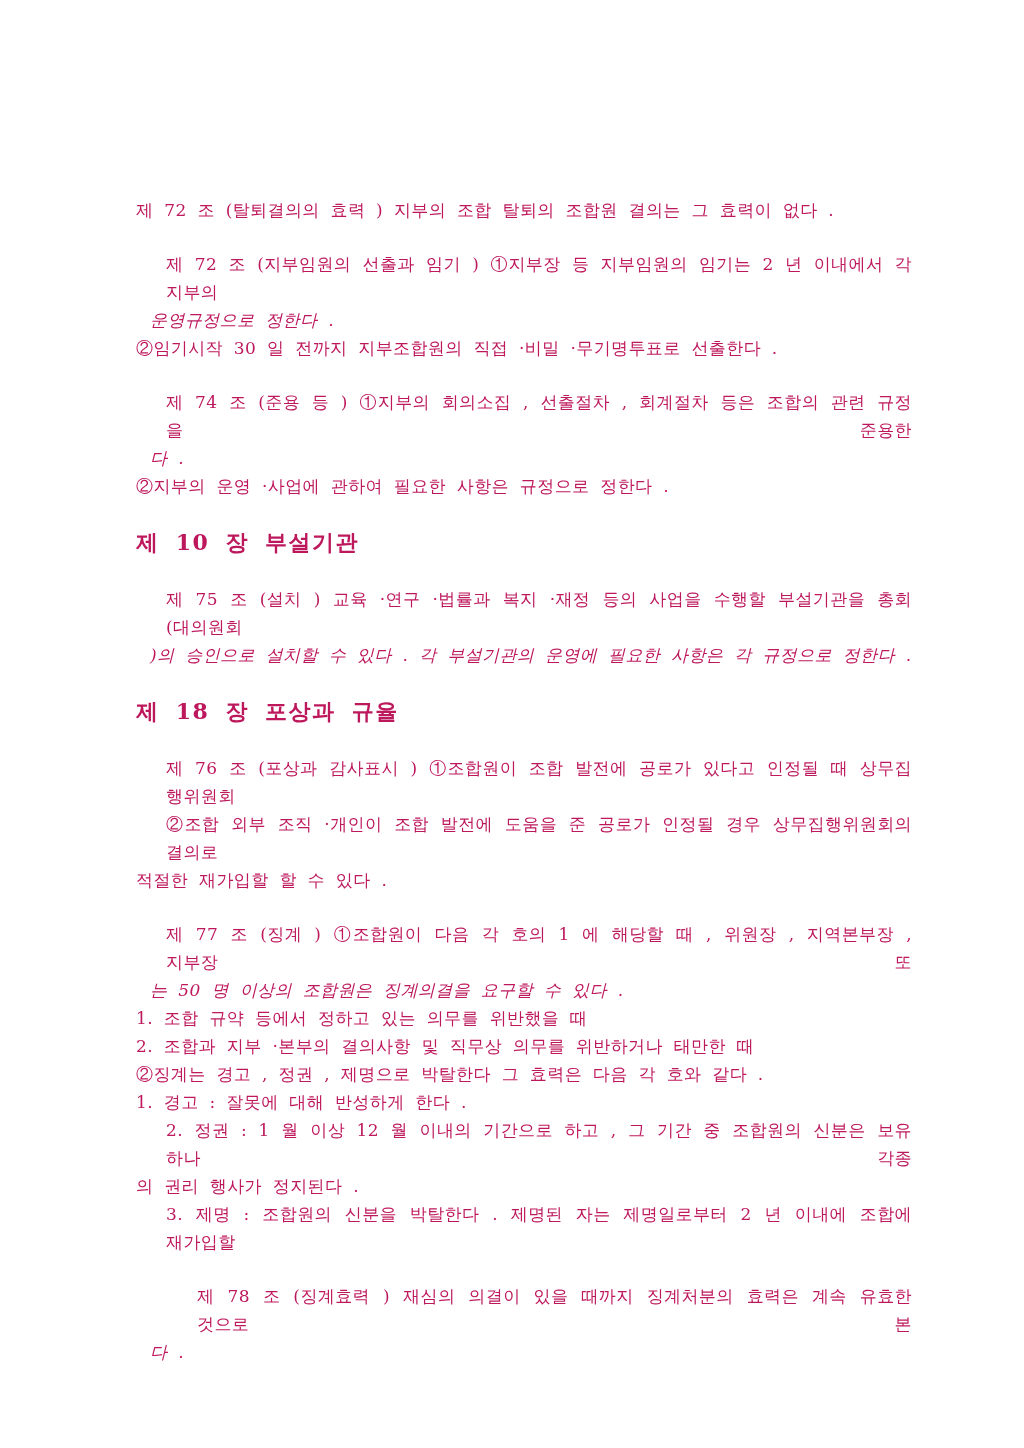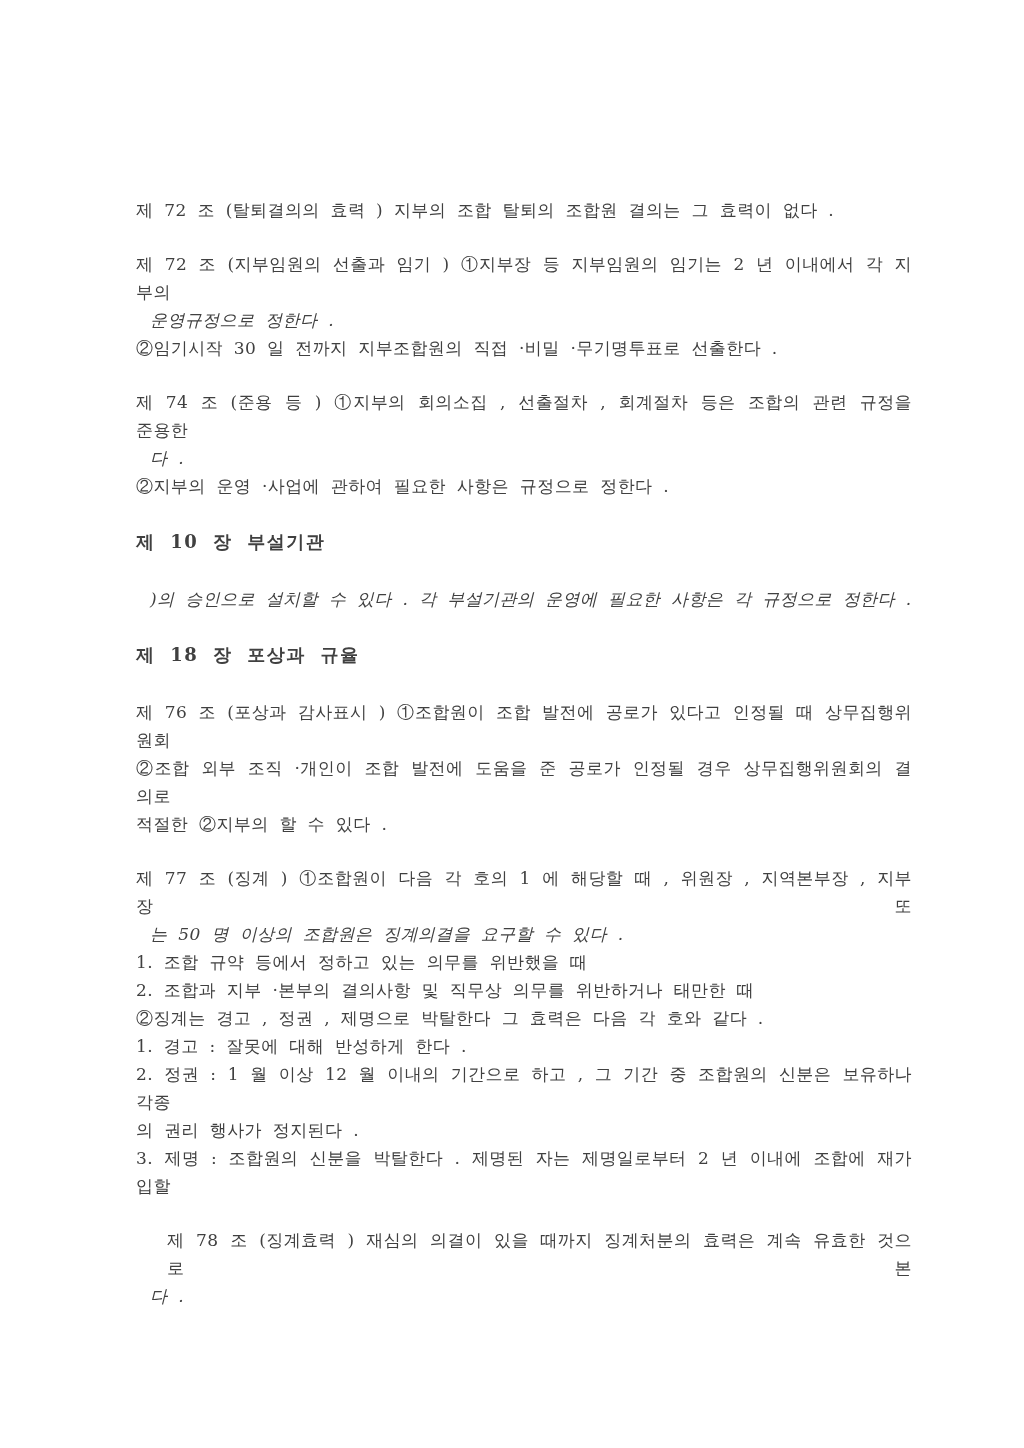--- a/index.html
+++ b/index.html
@@ -12,48 +12,49 @@
     height: 1448px;
     overflow: hidden;
   }
   .doc-page {
     position: relative;
     width: 1024px;
     height: 1441px;
     background: #ffffff;
     box-sizing: border-box;
     padding: 196px 66px 0 136px;
-    color: #404040;
+    color: #be185d;
     font-family: "DejaVu Serif", "Liberation Serif", serif;
   }
   .doc-body {
     width: 776px;
     font-size: 17px;
     line-height: 28px;
     word-spacing: 5px;
     letter-spacing: 0.4px;
   }
   .para {
     margin: 0 0 26px 0;
   }
   .heading {
-    font-size: 18px;
+    font-size: 22px;
     font-weight: bold;
     line-height: 32px;
     letter-spacing: 1.5px;
     word-spacing: 7px;
     margin: 24px 0 27px 0;
   }
   .line {
     min-height: 28px;
     white-space: normal;
   }
   .line.justify {
     text-align: justify;
     text-align-last: justify;
+    margin-left: 30px;
   }
   .indent-1 { padding-left: 14px; font-style: italic; }
   .indent-2 { padding-left: 31px; }
 </style>
 </head>
 <body>
 
 <div class="doc-page">
   <div class="doc-body">
       <div class="para">
@@ -64,27 +65,28 @@
         <div class="line indent-1"><span>운영규정으로 정한다 .</span></div>
         <div class="line"><span>②임기시작 30 일 전까지 지부조합원의 직접 ·비밀 ·무기명투표로 선출한다 .</span></div>
       </div>
       <div class="para">
         <div class="line justify"><span>제 74 조 (준용 등 ) ①지부의 회의소집 , 선출절차 , 회계절차 등은 조합의 관련 규정을 준용한</span></div>
         <div class="line indent-1"><span>다 .</span></div>
         <div class="line"><span>②지부의 운영 ·사업에 관하여 필요한 사항은 규정으로 정한다 .</span></div>
       </div>
       <div class="heading">제 10 장 부설기관</div>
       <div class="para">
+        <div class="line justify"><span>제 75 조 (설치 ) 교육 ·연구 ·법률과 복지 ·재정 등의 사업을 수행할 부설기관을 총회 (대의원회</span></div>
         <div class="line indent-1"><span>)의 승인으로 설치할 수 있다 . 각 부설기관의 운영에 필요한 사항은 각 규정으로 정한다 .</span></div>
       </div>
       <div class="heading">제 18 장 포상과 규율</div>
       <div class="para">
         <div class="line justify"><span>제 76 조 (포상과 감사표시 ) ①조합원이 조합 발전에 공로가 있다고 인정될 때 상무집행위원회</span></div>
         <div class="line justify"><span>②조합 외부 조직 ·개인이 조합 발전에 도움을 준 공로가 인정될 경우 상무집행위원회의 결의로</span></div>
-        <div class="line"><span>적절한 ②지부의 할 수 있다 .</span></div>
+        <div class="line"><span>적절한 재가입할 할 수 있다 .</span></div>
       </div>
       <div class="para">
         <div class="line justify"><span>제 77 조 (징계 ) ①조합원이 다음 각 호의 1 에 해당할 때 , 위원장 , 지역본부장 , 지부장 또</span></div>
         <div class="line indent-1"><span>는 50 명 이상의 조합원은 징계의결을 요구할 수 있다 .</span></div>
         <div class="line"><span>1. 조합 규약 등에서 정하고 있는 의무를 위반했을 때</span></div>
         <div class="line"><span>2. 조합과 지부 ·본부의 결의사항 및 직무상 의무를 위반하거나 태만한 때</span></div>
         <div class="line"><span>②징계는 경고 , 정권 , 제명으로 박탈한다 그 효력은 다음 각 호와 같다 .</span></div>
         <div class="line"><span>1. 경고 : 잘못에 대해 반성하게 한다 .</span></div>
         <div class="line justify"><span>2. 정권 : 1 월 이상 12 월 이내의 기간으로 하고 , 그 기간 중 조합원의 신분은 보유하나 각종</span></div>
         <div class="line"><span>의 권리 행사가 정지된다 .</span></div>

